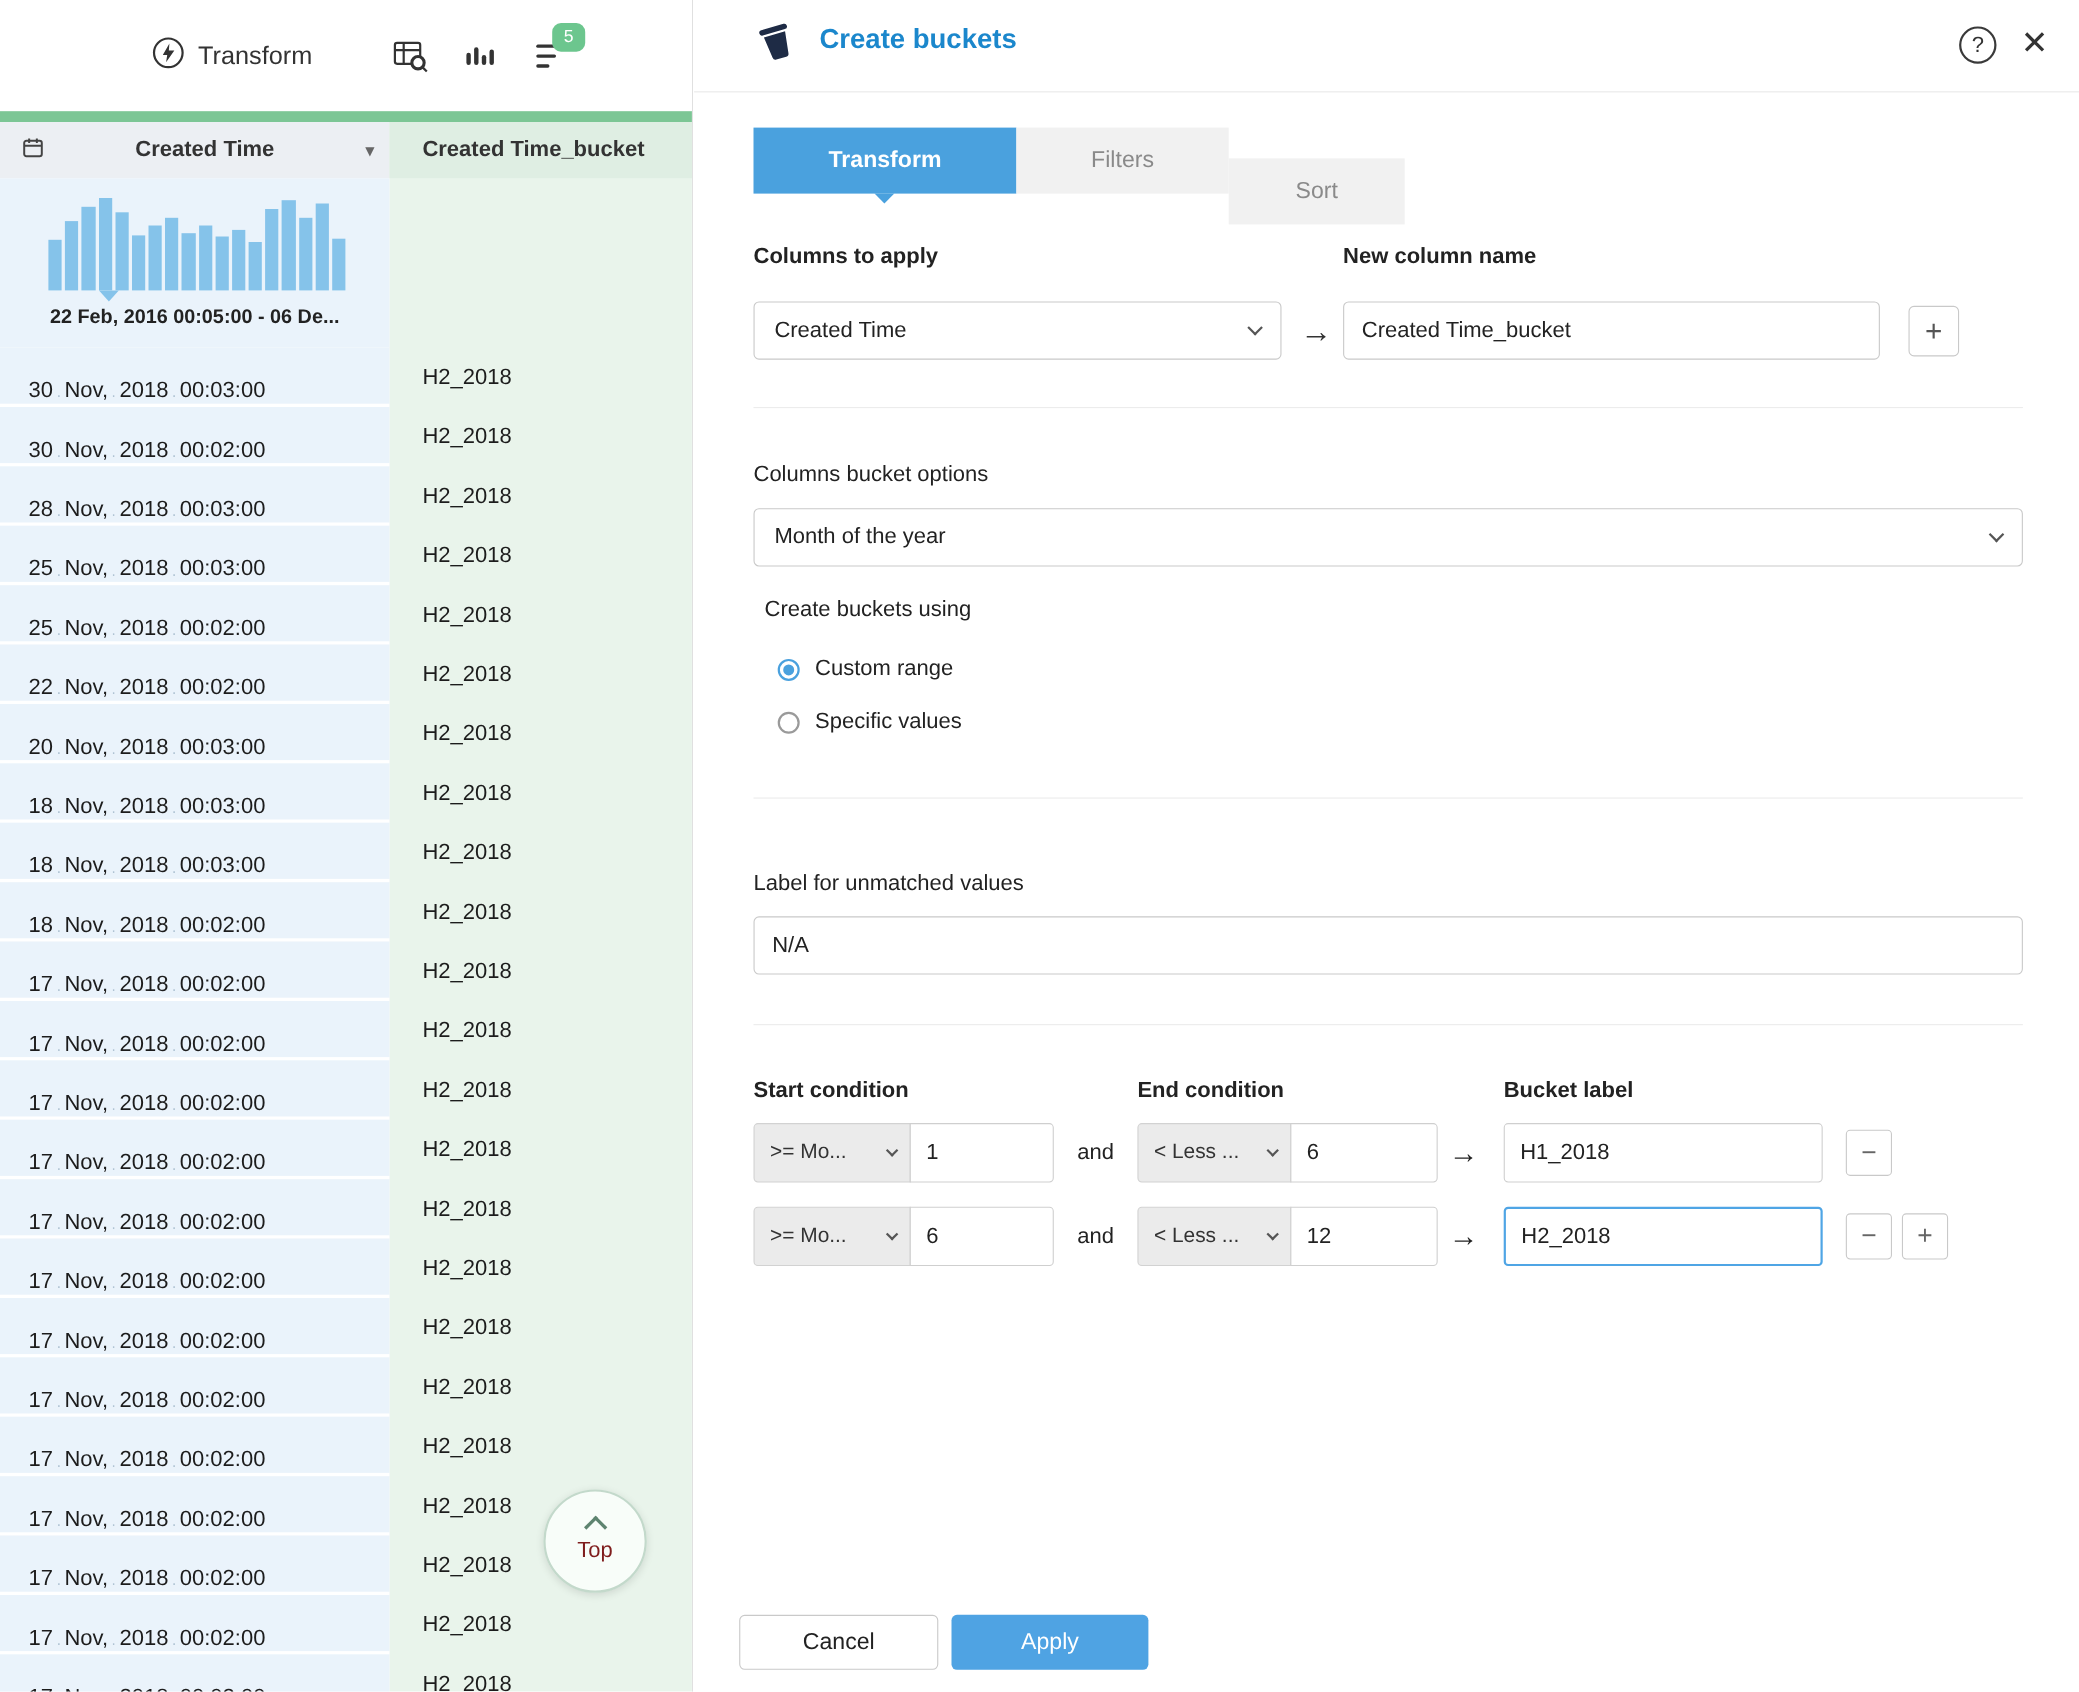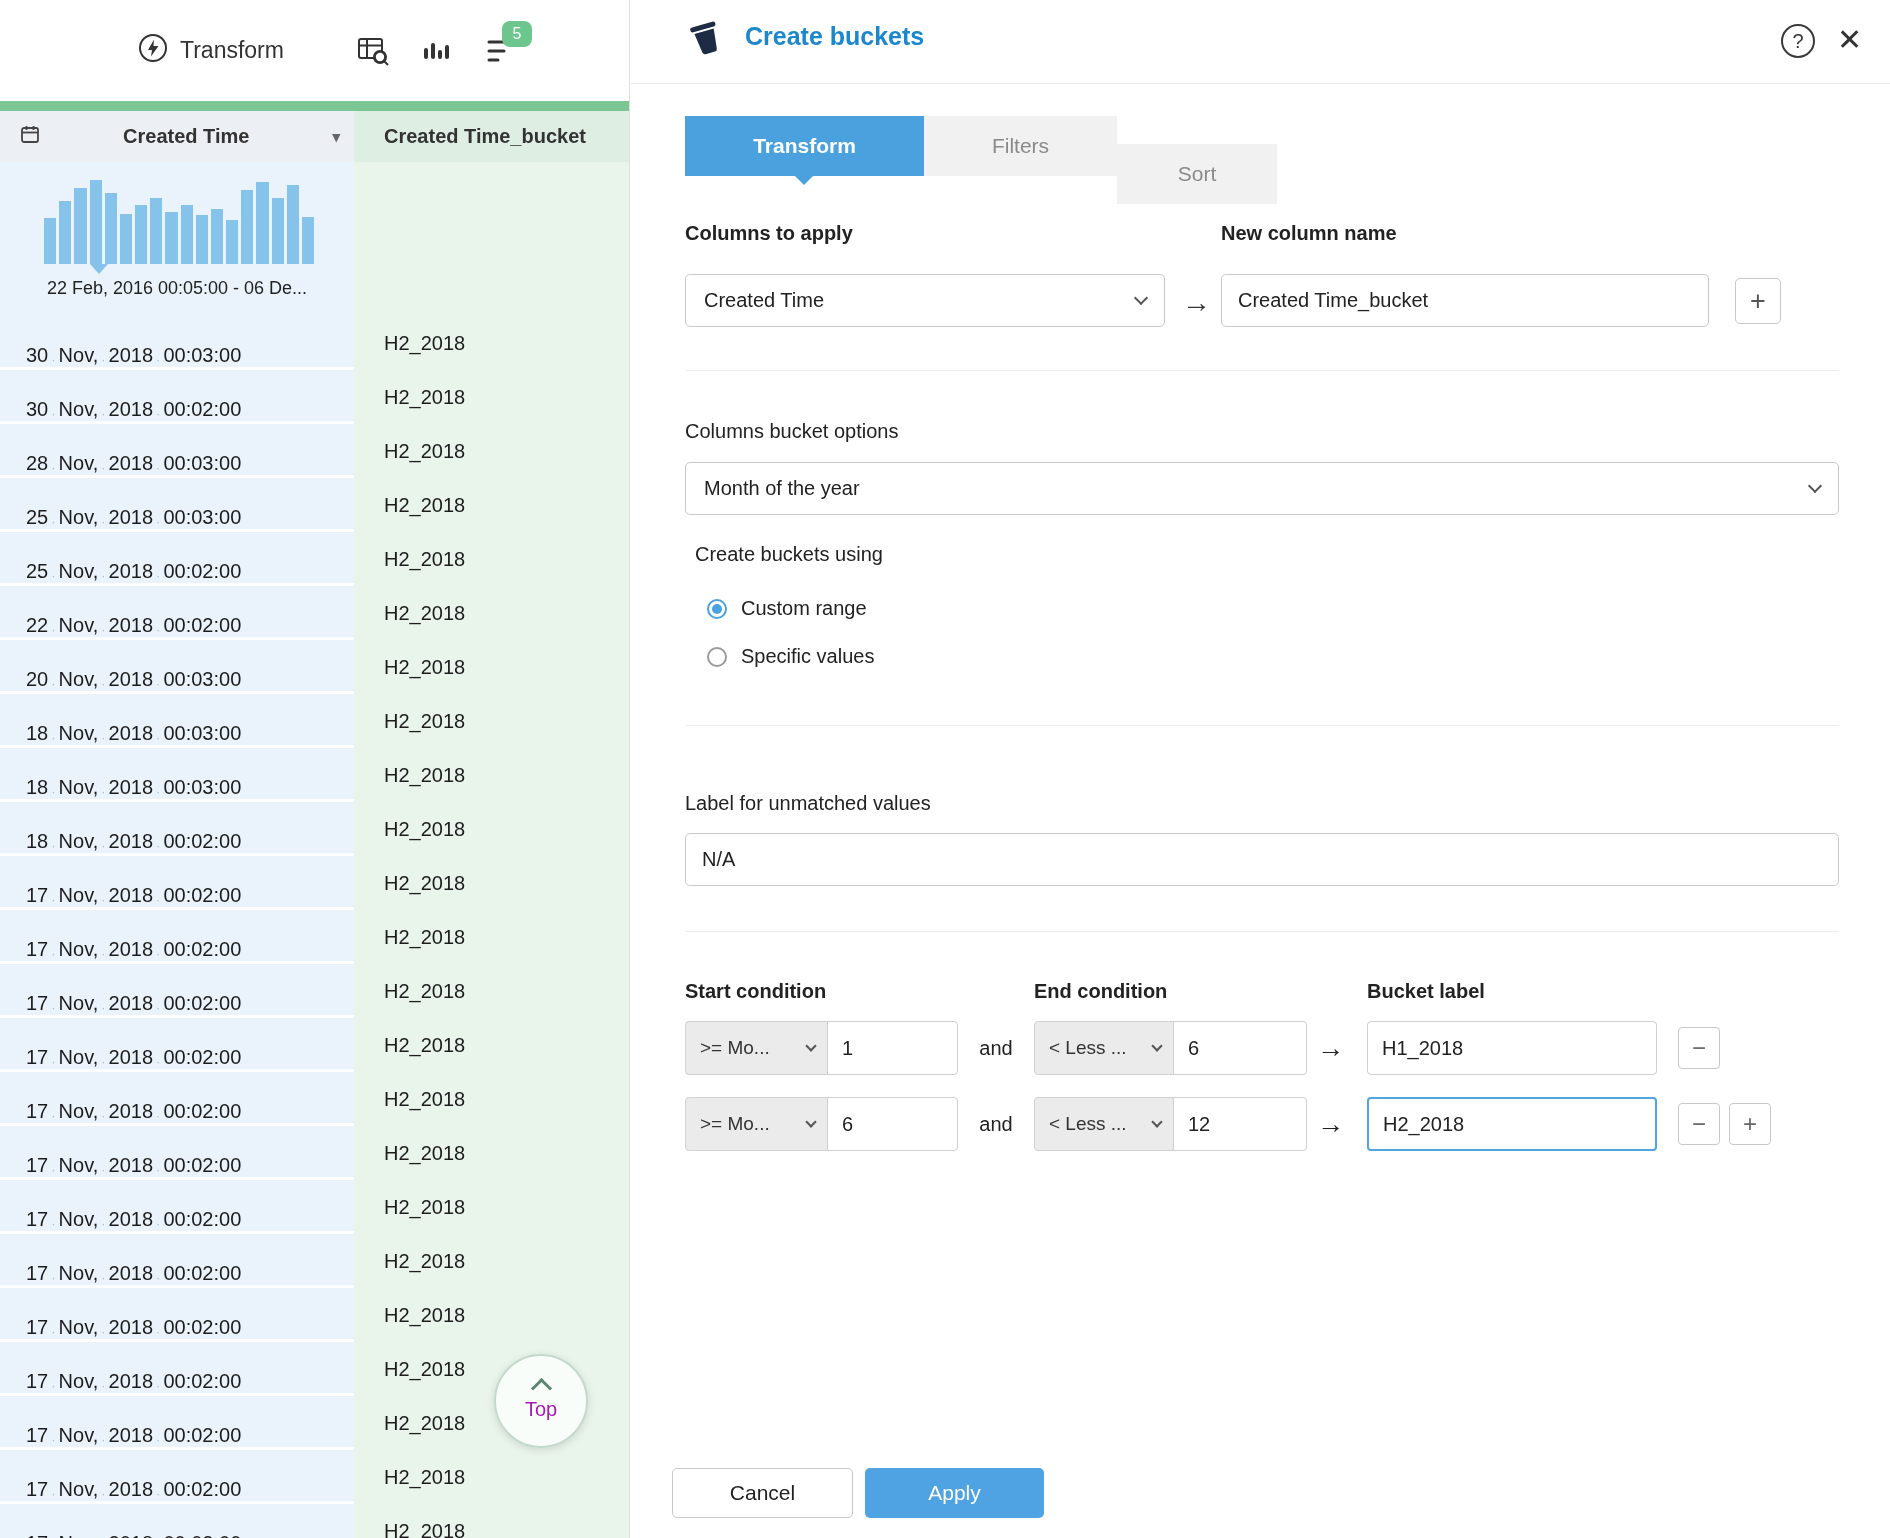--- a/index.html
+++ b/index.html
@@ -18,33 +18,33 @@
   .badge { position: absolute; right: -16px; top: -14px; min-width: 30px; height: 26px; background: #6CC68E; color: #fff; border-radius: 8px; font-size: 16px; display: flex; align-items: center; justify-content: center; padding: 0 6px; }
 
   .grid-strip { position: absolute; left: 0; top: 101px; width: 630px; height: 10px; background: #7CC695; z-index: 1; }
   .table-headers { position: absolute; left: 0; top: 111px; width: 630px; height: 51px; display: flex; z-index: 1; }
   .hdr { display: flex; align-items: center; font-weight: bold; font-size: 20px; color: #333; }
   .date-hdr { width: 354px; background: #ECEFF3; padding: 0 14px 0 20px; gap: 10px; cursor: pointer; }
   .date-hdr .hlabel { flex: 1; text-align: center; }
   .hdr-chev { font-size: 15px; color: #666; }
   .bucket-hdr { width: 276px; background: #DFEEE3; padding-left: 30px; cursor: pointer; }
 
-  .hist-band { position: absolute; left: 0; top: 162px; width: 354px; height: 154px; background: #EAF3FB; z-index: 1; }
+  .hist-band { position: absolute; left: 0; top: 162px; width: 354px; height: 154px; background: #EAF3FB; z-index: 1; font-weight: bold; }
   .hist { position: absolute; left: 44px; top: 18px; width: 270px; height: 84px; display: flex; align-items: flex-end; gap: 3px; }
   .hist .bar { flex: 1; background: #85C3EA; }
   .hist-pointer { position: absolute; left: 90px; top: 102px; width: 0; height: 0; border-left: 9px solid transparent; border-right: 9px solid transparent; border-top: 10px solid #85C3EA; }
   .hist-range { position: absolute; left: 0; top: 116px; width: 100%; text-align: center; font-size: 18px; color: #222; }
 
   .rows { position: absolute; left: 0; top: 316px; width: 630px; z-index: 1; }
   .trow { display: flex; height: 54px; }
   .date-cell { width: 354px; background: #EAF3FB; border-bottom: 3px solid #fff; display: flex; align-items: flex-end; padding-left: 26px; font-size: 20px; color: #1c1c1c; white-space: nowrap; cursor: default; }
   .sep { color: #A9BECE; padding: 0 3px; font-size: 13px; }
   .bucket-cell { width: 276px; display: flex; align-items: center; padding-left: 30px; font-size: 20px; color: #1c1c1c; cursor: default; }
 
-  .top-btn { position: absolute; left: 494px; top: 1354px; width: 94px; height: 94px; border-radius: 50%; background: rgba(249,253,250,0.93); border: 2px solid #C3D9CB; box-shadow: 0 2px 8px rgba(0,0,0,0.12); z-index: 3; display: flex; flex-direction: column; align-items: center; justify-content: center; color: #a21caf; font-size: 20px; cursor: pointer; }
+  .top-btn { position: absolute; left: 494px; top: 1354px; width: 94px; height: 94px; border-radius: 50%; background: rgba(249,253,250,0.93); border: 2px solid #C3D9CB; box-shadow: 0 2px 8px rgba(0,0,0,0.12); z-index: 3; display: flex; flex-direction: column; align-items: center; justify-content: center; color: #7f1d1d; font-size: 20px; cursor: pointer; }
   .chev-up { width: 15px; height: 15px; border-top: 3px solid #5E8470; border-right: 3px solid #5E8470; transform: rotate(-45deg); margin-bottom: 2px; }
 
   
   .right-panel { position: absolute; left: 631px; top: 0; width: 1259px; height: 1538px; background: #fff; }
   .panel-header { position: absolute; left: 0; top: 0; width: 100%; height: 84px; border-bottom: 1px solid #E8E8E8; }
   .bucket-icon { position: absolute; left: 54px; top: 16px; }
   .panel-title { position: absolute; left: 114px; top: 22px; font-size: 25px; font-weight: bold; color: #1B87CC; }
   .help-icon { position: absolute; left: 1150px; top: 24px; width: 34px; height: 34px; border: 2px solid #3a3a3a; border-radius: 50%; display: flex; align-items: center; justify-content: center; font-size: 20px; color: #333; cursor: pointer; }
   .close-icon { position: absolute; left: 1206px; top: 22px; font-size: 30px; line-height: 36px; color: #333; cursor: pointer; }
 

